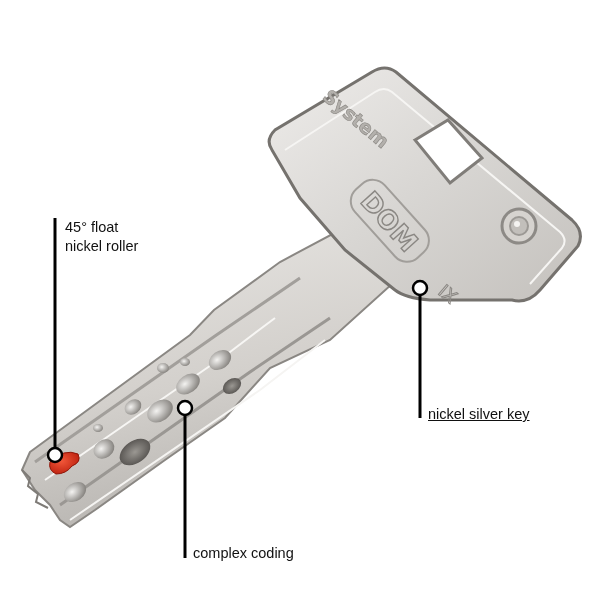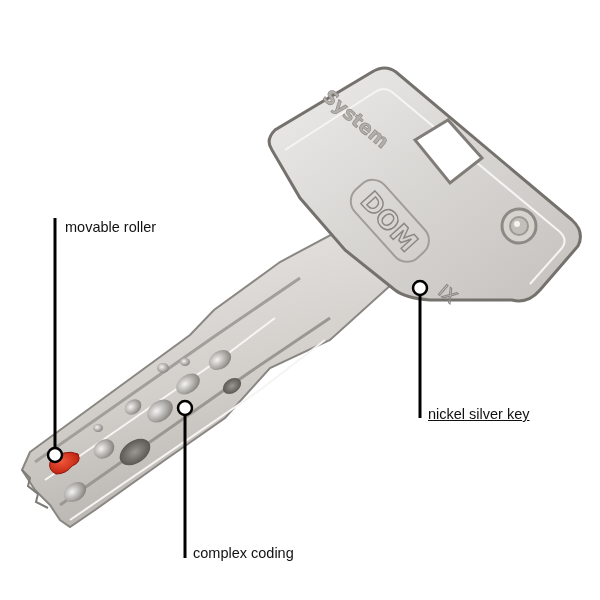--- a/index.html
+++ b/index.html
@@ -100,21 +100,22 @@
       <line x1="185" y1="413" x2="185" y2="558" stroke="#000" stroke-width="3"></line>
       <circle cx="185" cy="408" r="7" fill="#fff" stroke="#000" stroke-width="2.5"></circle>
     </g>
     <g>
       <line x1="420" y1="293" x2="420" y2="418" stroke="#000" stroke-width="3"></line>
       <circle cx="420" cy="288" r="7" fill="#fff" stroke="#000" stroke-width="2.5"></circle>
     </g>
   </svg>
 
   <div class="label" style="left:65px; top:218px;">
-    <div>movable roller</div>
+    <div>45° float</div>
+    <div>nickel roller</div>
   </div>
   <div class="label" style="left:428px; top:405px;text-decoration:underline;">
     <div>nickel silver key</div>
   </div>
   <div class="label" style="left:193px; top:544px;">
     <div>complex coding</div>
   </div>
 </div>
 
 </body></html>

